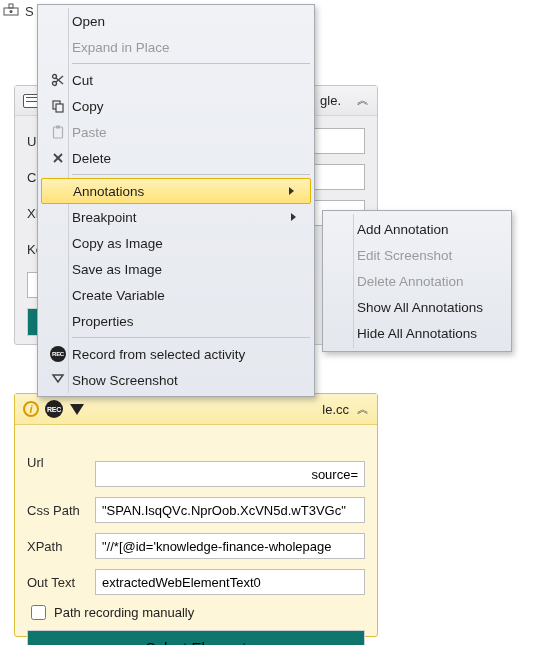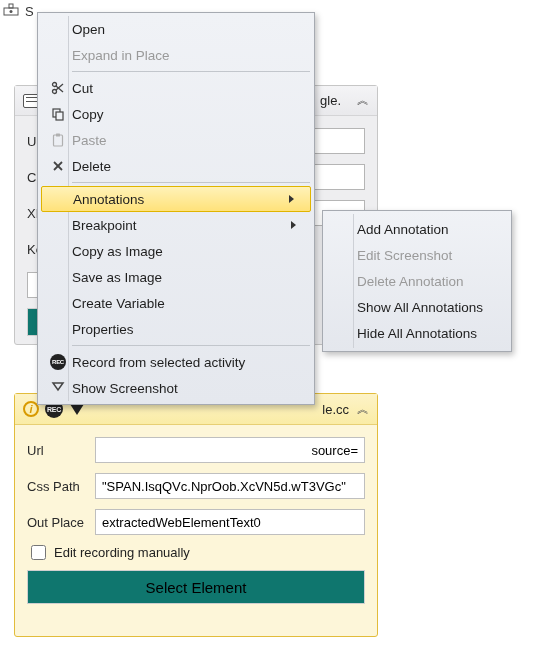--- a/index.html
+++ b/index.html
@@ -146,21 +146,21 @@
     border: 1px solid #cfcfcf;
     font-size: 15px;
     font-family: inherit;
     cursor: pointer;
   }
 
   
   .ctx-menu {
     position: absolute;
     left: 37px;
-    top: 12px;
+    top: 4px;
     width: 278px;
     background: linear-gradient(#f0f2f6,#e5e8ee);
     border: 1px solid #a6aab1;
     box-shadow: 2px 3px 6px rgba(0,0,0,0.25);
     padding: 3px 2px;
   }
   .ctx-item {
     display:flex;
     align-items:center;
     height: 26px;
@@ -268,33 +268,37 @@
         </span>
     </div>
     <div style="display:flex;align-items:center;gap:8px;">
       <span>le.cc</span>
       <span class="chevrons">︽</span>
     </div>
   </div>
 
   <div class="panel-row">
     <label>Url</label>
-    <input type="text" style="text-align: right;" value="source=">
+    <input type="text" style="text-align: right; margin-top: 24px;" value="source=">
   </div>
   <div class="panel-row">
     <label>Css Path</label>
     <input type="text" value="&quot;SPAN.IsqQVc.NprOob.XcVN5d.wT3VGc&quot;" style="">
   </div>
   <div class="panel-row">
-    <label>Out Place</label>
+    <label>XPath</label>
+    <input type="text" value="&quot;//*[@id='knowledge-finance-wholepage" style="">
+  </div>
+  <div class="panel-row">
+    <label>Out Text</label>
     <input type="text" value="extractedWebElementText0" style="">
   </div>
   <div class="checkbox-row">
     <input type="checkbox" style="">
-    <span>Edit recording manually</span>
+    <span>Path recording manually</span>
   </div>
   <button class="select-btn">Select Element</button>
 </div>
 
 <div class="ctx-menu" id="ctx-menu">
   <div class="gutter"></div>
 <div class="ctx-item">
       <span class="ctx-icon-col"></span>
       <span class="ctx-label">Open</span>
     </div>

